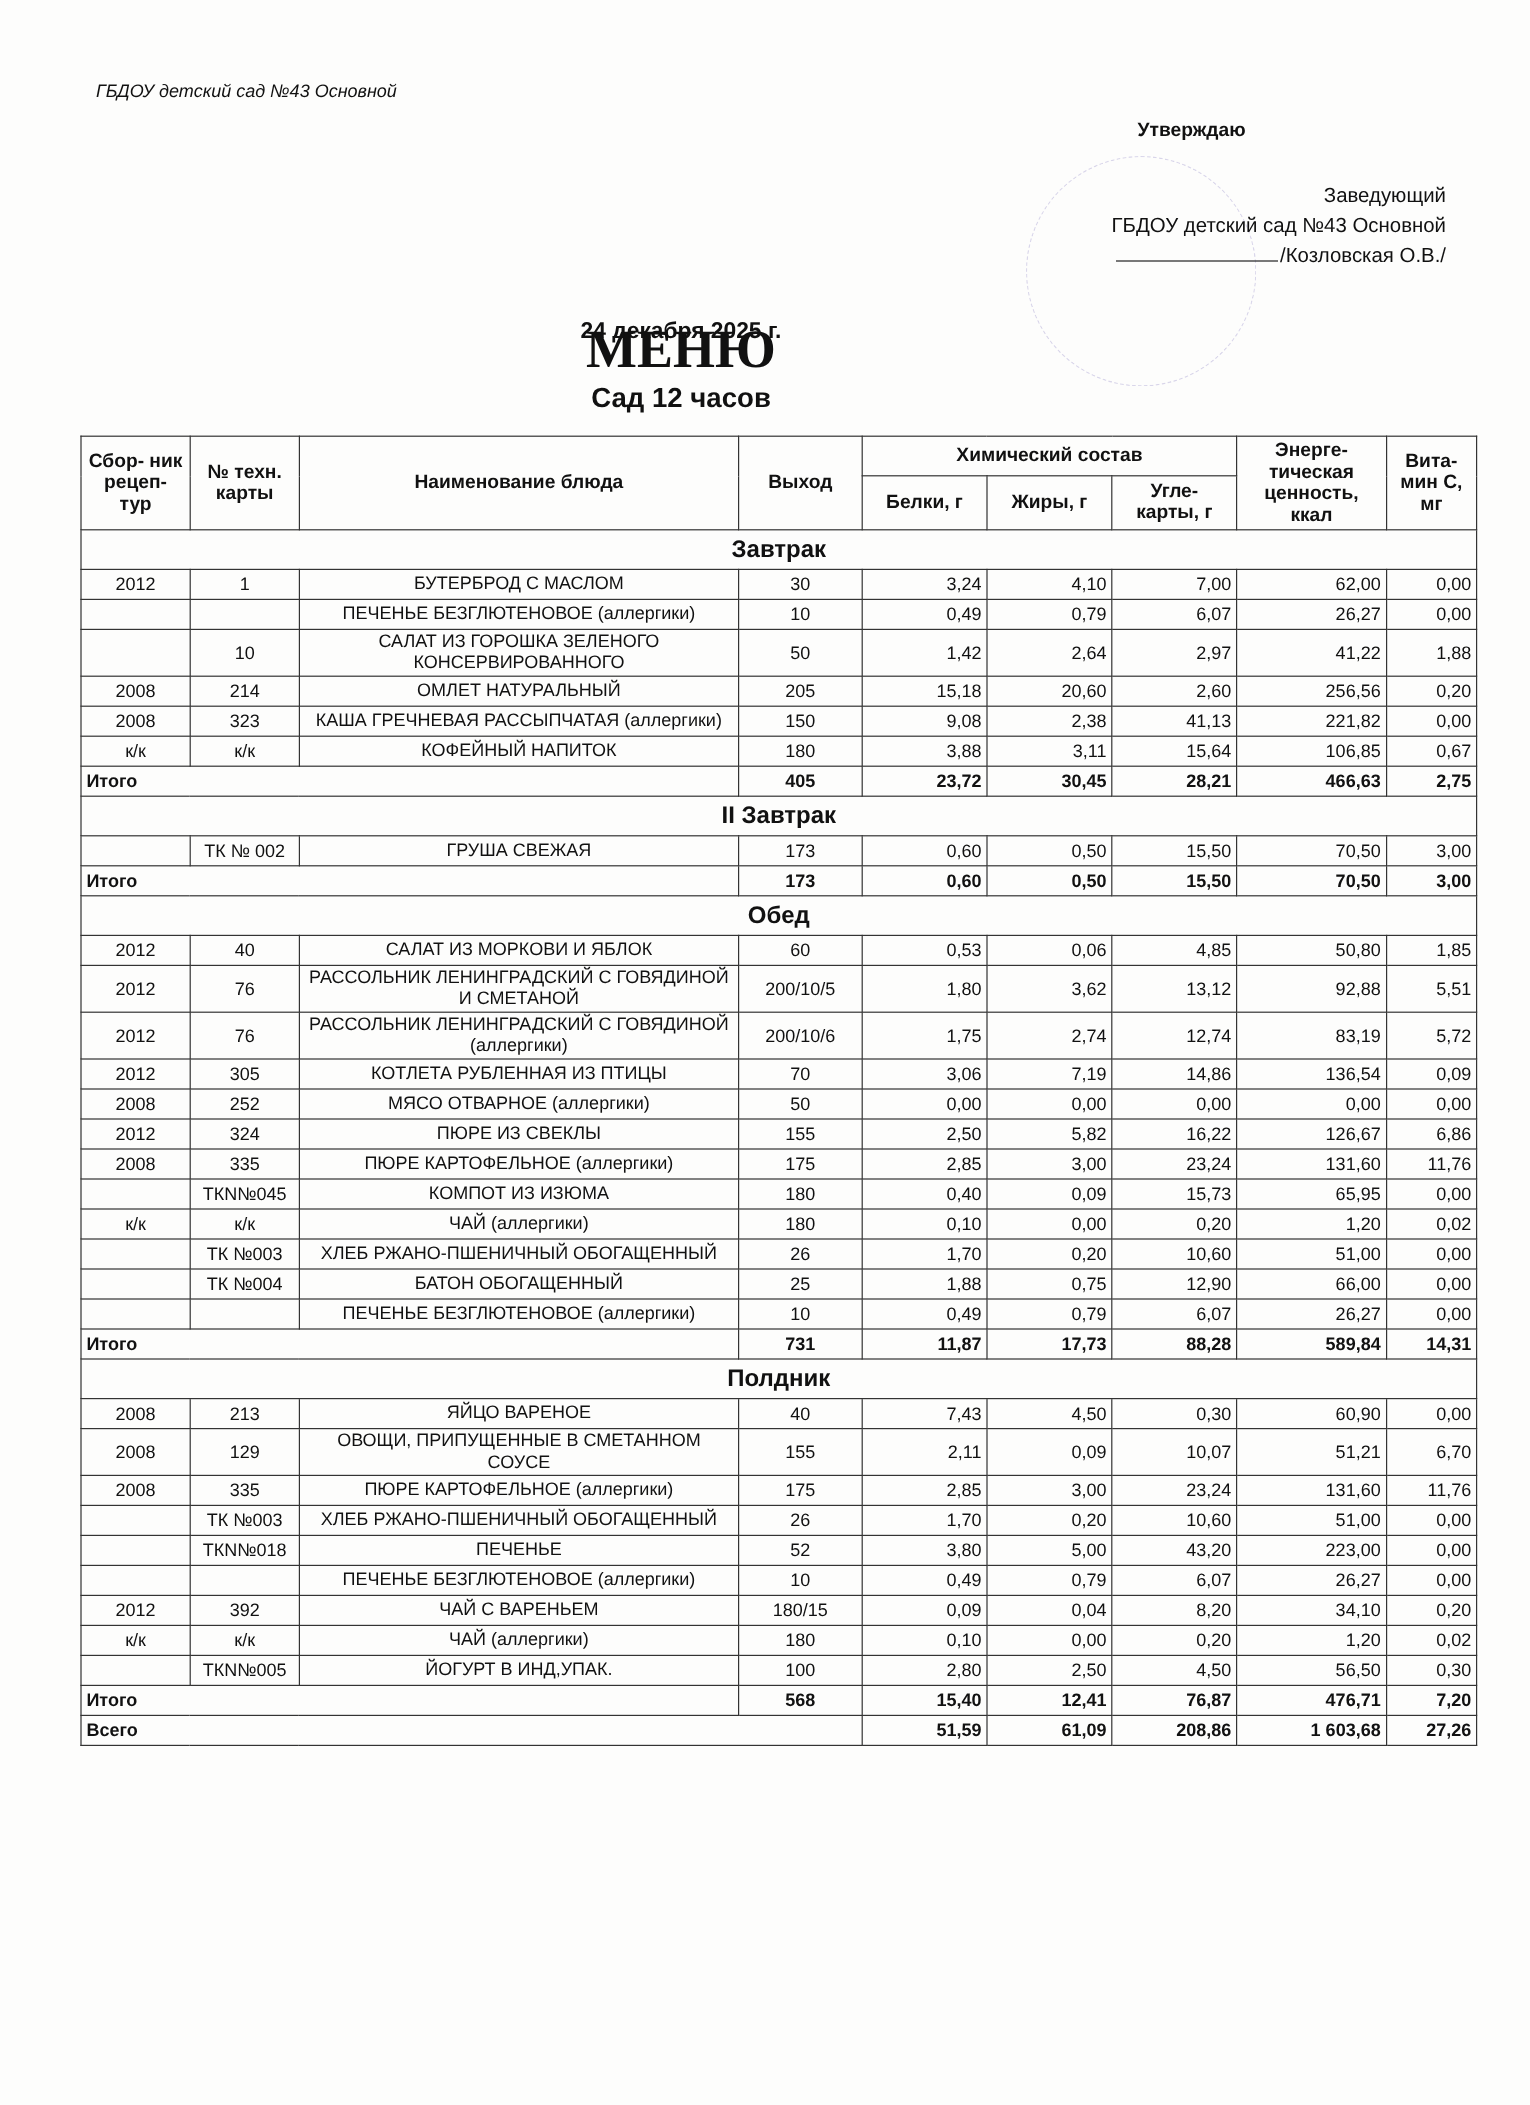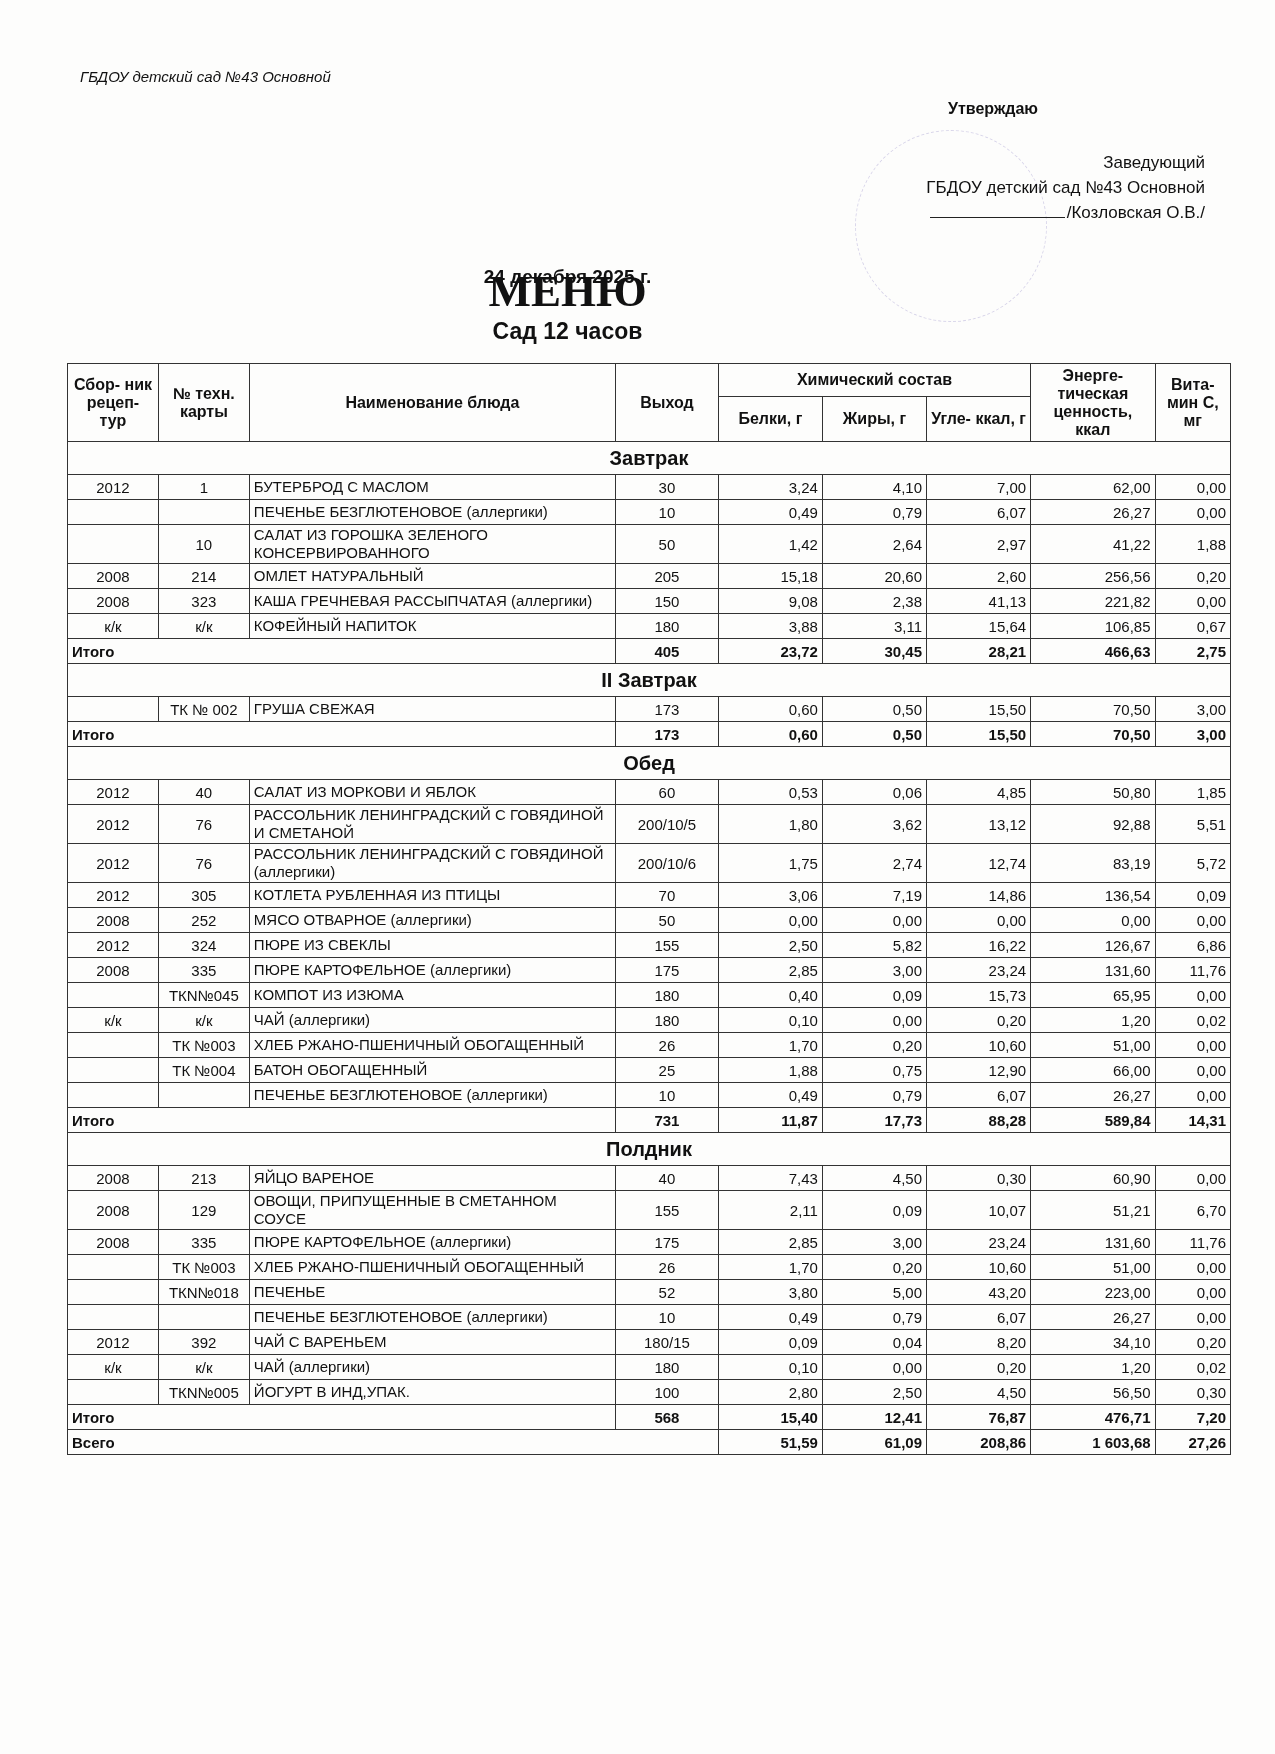--- a/index.html
+++ b/index.html
@@ -11,21 +11,21 @@
   .stamp { position:absolute; left:855px; top:130px; width:190px; height:190px; border-radius:50%; border:1px dashed rgba(150,140,200,0.35); }
   .title { position:absolute; left:0; width:1135px; text-align:center; }
   .t-menu { top:222px; font-family:"Liberation Serif", serif; font-weight:bold; font-size:45px;margin-top:43px; }
   .t-date { top:266px; font-size:19px; font-weight:bold; }
   .t-group { top:318px; font-size:23px; font-weight:bold; }
   table.menu { position:absolute; left:67px; top:363px; width:1164px; border-collapse:collapse; font-size:15px; table-layout:fixed; }
   table.menu td, table.menu th { border:1.5px solid #333; padding:1px 4px; vertical-align:middle; }
   th { font-weight:bold; font-size:16px; text-align:center; line-height:18px; }
   td.c { text-align:center; }
   td.r { text-align:right; }
-  td.name { text-align:left; line-height:18px; }
+  td.name { text-align:center; line-height:18px; }
   tr.sect td { text-align:center; font-weight:bold; font-size:20px; height:30px;margin-top:44px; }
   tr.tot td { font-weight:bold; }
   tr.row td { height:22px; }
 </style>
 </head>
 <body>
 
 <div class="org">ГБДОУ детский сад №43 Основной</div>
 <div class="approve">Утверждаю</div>
 <div class="stamp"></div>
@@ -57,21 +57,21 @@
       <th rowspan="2">№ техн. карты</th>
       <th rowspan="2">Наименование блюда</th>
       <th rowspan="2">Выход</th>
       <th colspan="3" style="height:30px">Химический состав</th>
       <th rowspan="2">Энерге- тическая ценность, ккал</th>
       <th rowspan="2">Вита- мин С, мг</th>
     </tr>
     <tr>
       <th style="height:42px">Белки, г</th>
       <th>Жиры, г</th>
-      <th>Угле- ккал, г</th>
+      <th>Угле- карты, г</th>
     </tr>
   </thead>
   <tbody id="menu-body">
       <tr class="sect">
         <td colspan="9">Завтрак</td>
       </tr>
       <tr class="row">
         <td class="c">2012</td>
         <td class="c">1</td>
         <td class="name">БУТЕРБРОД С МАСЛОМ</td>

